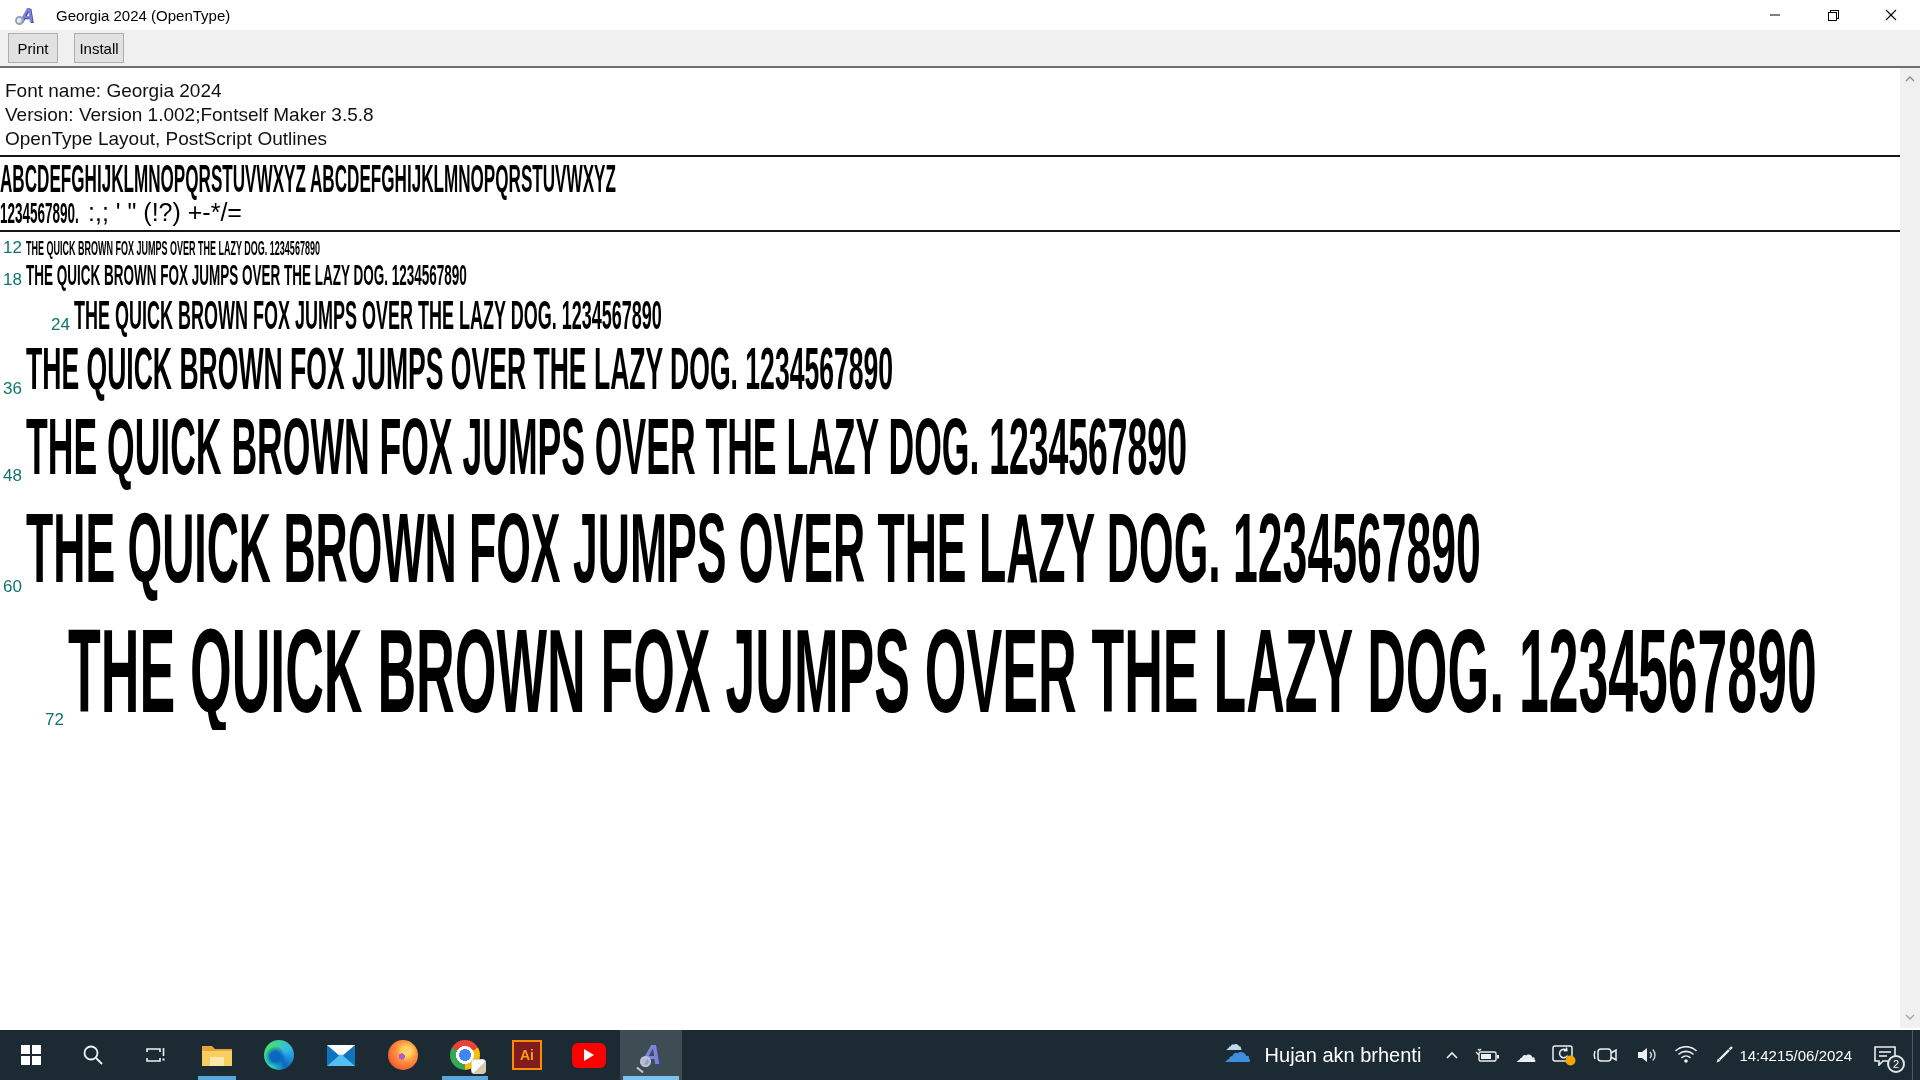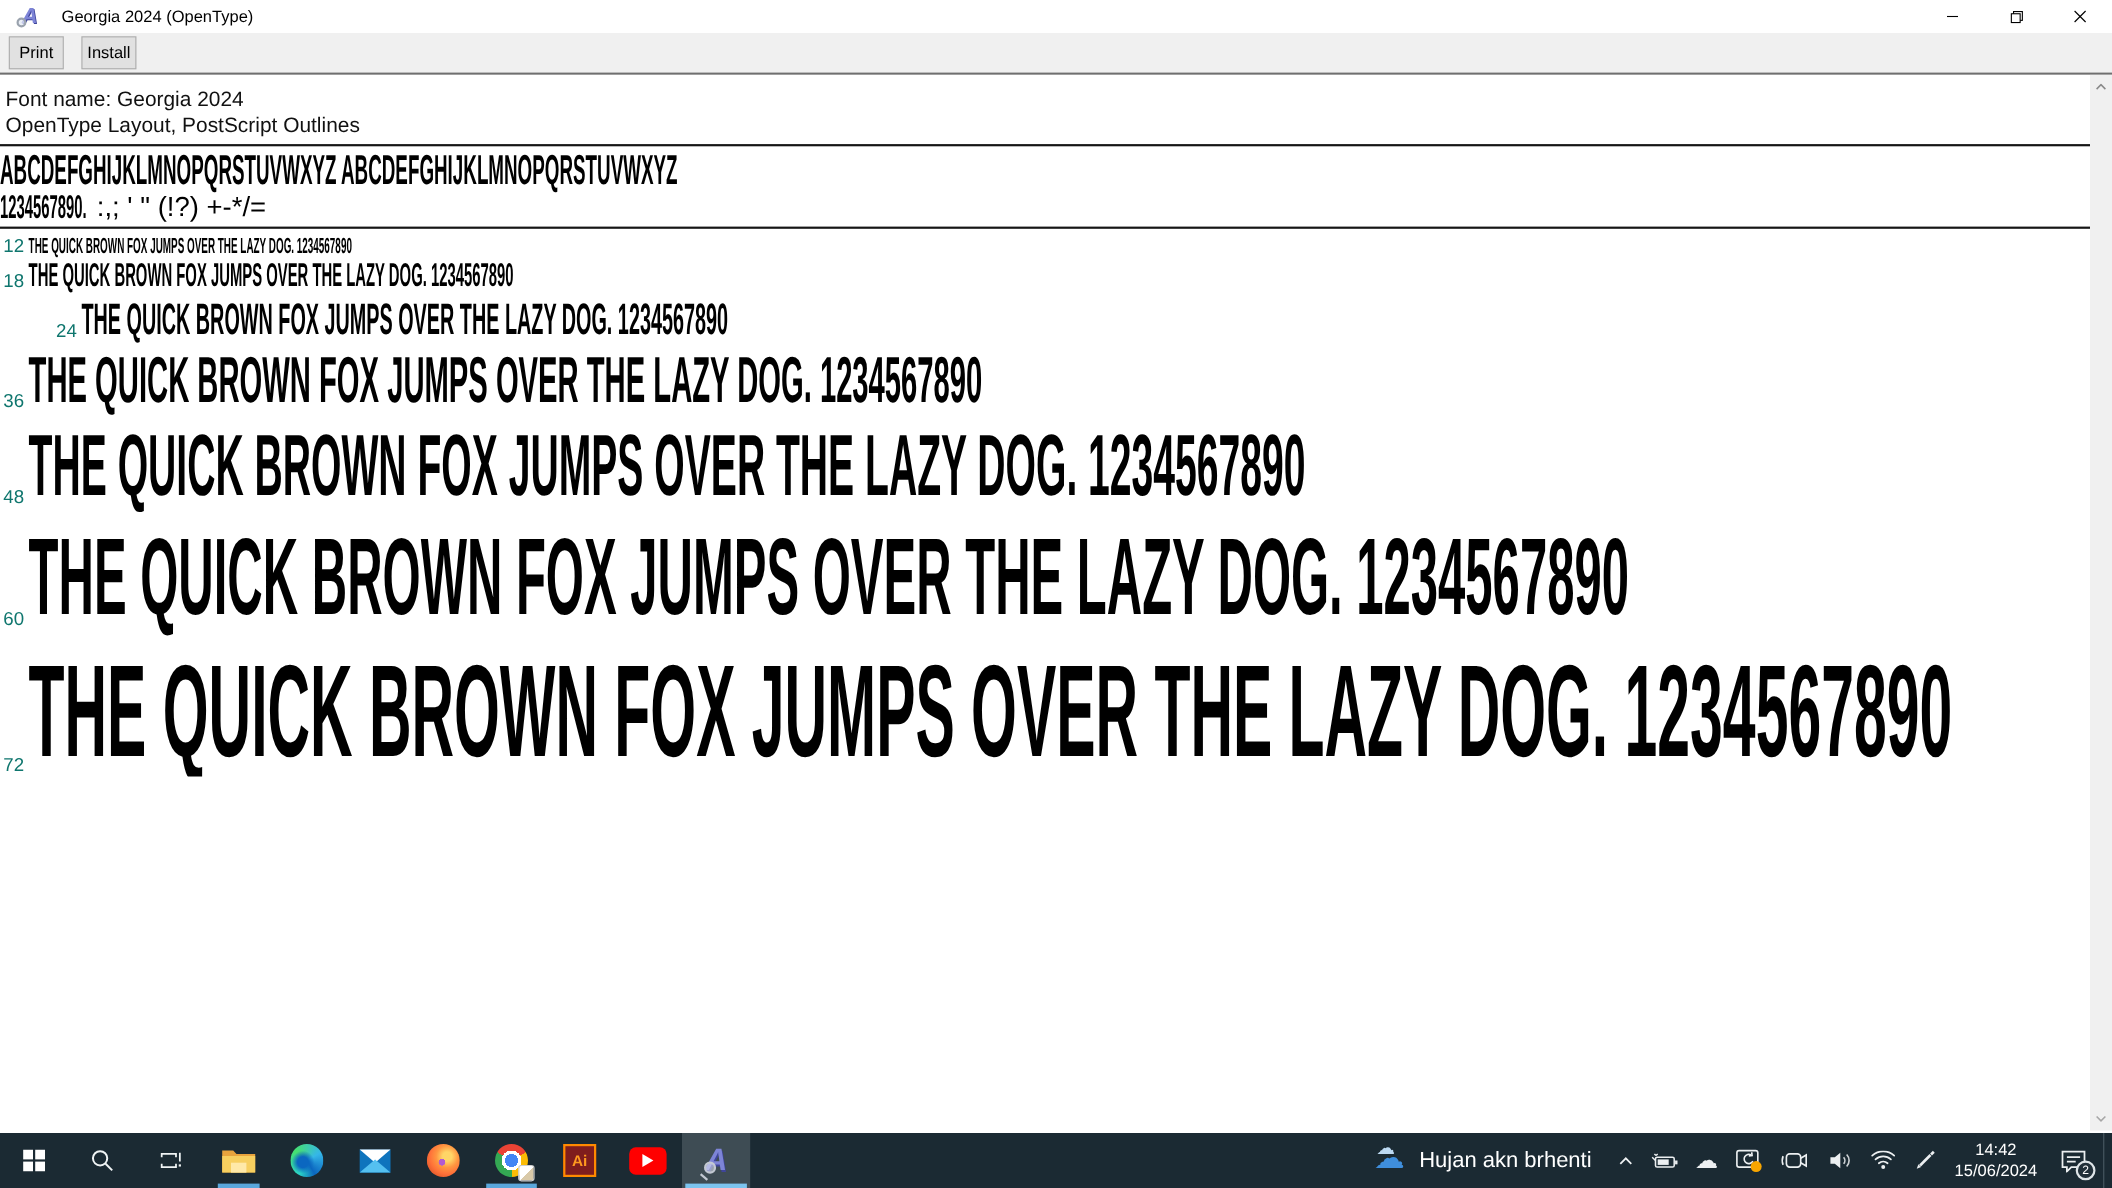--- a/index.html
+++ b/index.html
@@ -52,21 +52,21 @@
   .sample-row { display:flex; align-items:flex-end; }
   .size-label { width:24px; padding-left:3px; font-size:17px; color:#0f766e;
                 line-height:1; margin-bottom:2px; flex:none; }
   .sample-row .cond { margin-left:2px; }
   .r12 { margin-top:6px;  } .r12 .cond { font-size:20px; }
   .r18 { margin-top:2px;  } .r18 .cond { font-size:30px; }
   .r24 { margin-top:5px;padding-left:48px;  } .r24 .cond { font-size:40px; }
   .r36 { margin-top:5px;  } .r36 .cond { font-size:59px; }
   .r48 { margin-top:8px;  } .r48 .cond { font-size:79px; }
   .r60 { margin-top:12px; } .r60 .cond { font-size:99px; }
-  .r72 { margin-top:14px; } .r72 .cond { font-size:119px; }
+  .r72 { margin-top:14px;padding-left:42px; } .r72 .cond { font-size:119px; }
 
   .scrollbar { position:absolute; top:0; right:0; width:20px; height:960px;
                background:#f0f0f0; display:flex; flex-direction:column;
                justify-content:space-between; align-items:center; }
   .sb-arrow { width:20px; height:22px; display:flex; align-items:center; justify-content:center; }
 
   
   .taskbar { position:absolute; left:0; top:1030px; width:1920px; height:50px;
              background:#1b2a33; display:flex; align-items:center; }
   .app-btn { position:relative; width:62px; height:50px; flex:none;
@@ -113,21 +113,21 @@
   .wx-ic .c1 { position:absolute; left:0; top:-2px; font-size:28px; color:#3f8edc; line-height:30px;
                font-family:"DejaVu Sans", sans-serif; }
   .wx-ic .c2 { position:absolute; left:2px; top:-6px; font-size:17px; color:#bcd9f2; line-height:20px;
                font-family:"DejaVu Sans", sans-serif; }
   .wx-text { color:#fff; font-size:20px; white-space:nowrap; }
 
   .tray { display:flex; align-items:center; gap:15px; margin-left:14px; }
   .tray-ic { display:flex; align-items:center; justify-content:center; position:relative; }
   .cloud-glyph { font-size:21px; color:#eceff1; line-height:22px; font-family:"DejaVu Sans", sans-serif; }
 
-  .clock { margin-left:16px; display:flex; flex-direction:column; align-items:center;
+  .clock { margin-left:4px; display:flex; flex-direction:row; align-items:center;
            color:#fff; font-size:15px; line-height:19px; }
 
   .notif { position:relative; margin-left:18px; width:30px; height:30px;
            display:flex; align-items:center; justify-content:center; }
   .notif .badge { position:absolute; right:-5px; bottom:-3px; width:18px; height:18px;
                   background:#223039; border:2px solid #dfe5e8; border-radius:50%;
                   color:#fff; font-size:11px; display:flex; align-items:center; justify-content:center; }
 
   .show-desktop { width:8px; height:50px; margin-left:12px; border-left:1px solid #4a5a63; }
 </style>
@@ -165,20 +165,21 @@
 
   <div class="toolbar">
     <button class="tb-btn">Print</button>
     <button class="tb-btn">Install</button>
   </div>
 
   <div class="content">
     <div class="content-inner">
       <div class="info-block">
         <div class="info-line">Font name: Georgia 2024</div>
+        <div class="info-line">Version: Version 1.002;Fontself Maker 3.5.8</div>
         <div class="info-line">OpenType Layout, PostScript Outlines</div>
       </div>
 
       <div class="rule rule1"></div>
 
       <div class="alphabet-row">
         <span class="cond">ABCDEFGHIJKLMNOPQRSTUVWXYZ ABCDEFGHIJKLMNOPQRSTUVWXYZ</span>
       </div>
       <div class="digits-row">
         <span class="cond">1234567890.</span>

